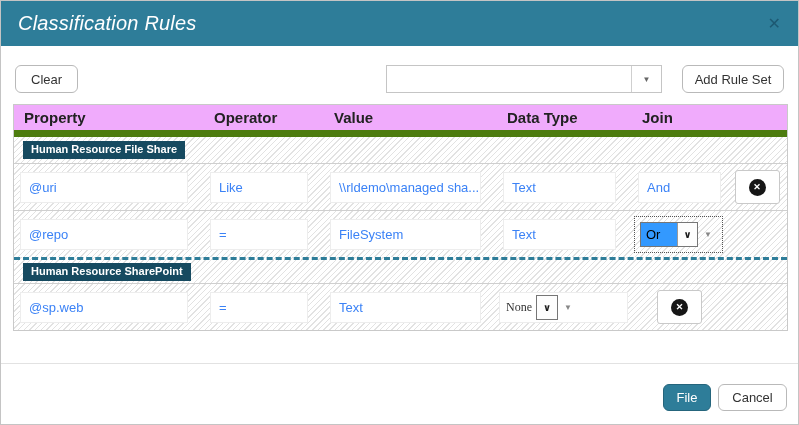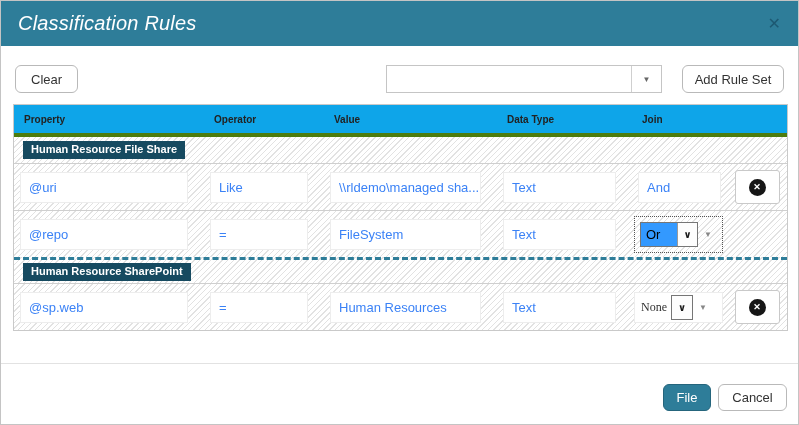--- a/index.html
+++ b/index.html
@@ -53,23 +53,23 @@
   .table {
     position: absolute; left: 12px; top: 103px; width: 775px;
     border: 1px solid #c9c9c9; background: #fff;
   }
   .grid-cols {
     display: grid;
     grid-template-columns: 190px 120px 173px 135px 95px 1fr;
     align-items: center;
   }
   .thead {
-    height: 32px; background: #0ea5e9;
-    border-bottom: 4px solid #4d7c0f;
-    font-size: 10px; font-weight: 700; color: #222;
+    height: 32px; background: #f0abfc;
+    border-bottom: 7px solid #4d7c0f;
+    font-size: 15px; font-weight: 700; color: #222;
   }
   .thead span { padding-left: 10px; }
   .hatch {
     background: repeating-linear-gradient(135deg,
       #ffffff 0px, #ffffff 3px, #e2e2e2 3px, #e2e2e2 4px);
   }
   .group-row { height: 26px; display: flex; align-items: center; padding-left: 9px; }
   .badge {
     background: #164a60; color: #fff;
     font-size: 11px; font-weight: 700;
@@ -227,23 +227,20 @@
     </div>
 
     <div class="rule-row grid-cols hatch">
       <div>
           <div class="vbox">@sp.web</div>
         </div>
       <div>
           <div class="vbox">=</div>
         </div>
       <div>
-          <div class="vbox">Human Resources</div>
-        </div>
-      <div>
           <div class="vbox">Text</div>
         </div>
       <div>
         <div class="join-plain">
           <span class="jp-text">None</span>
           <span class="win-select">
             <span class="sel-chevron" style="border-left:none;">∨</span>
           </span>
           <span class="mini-arrow">▼</span>
         </div>

